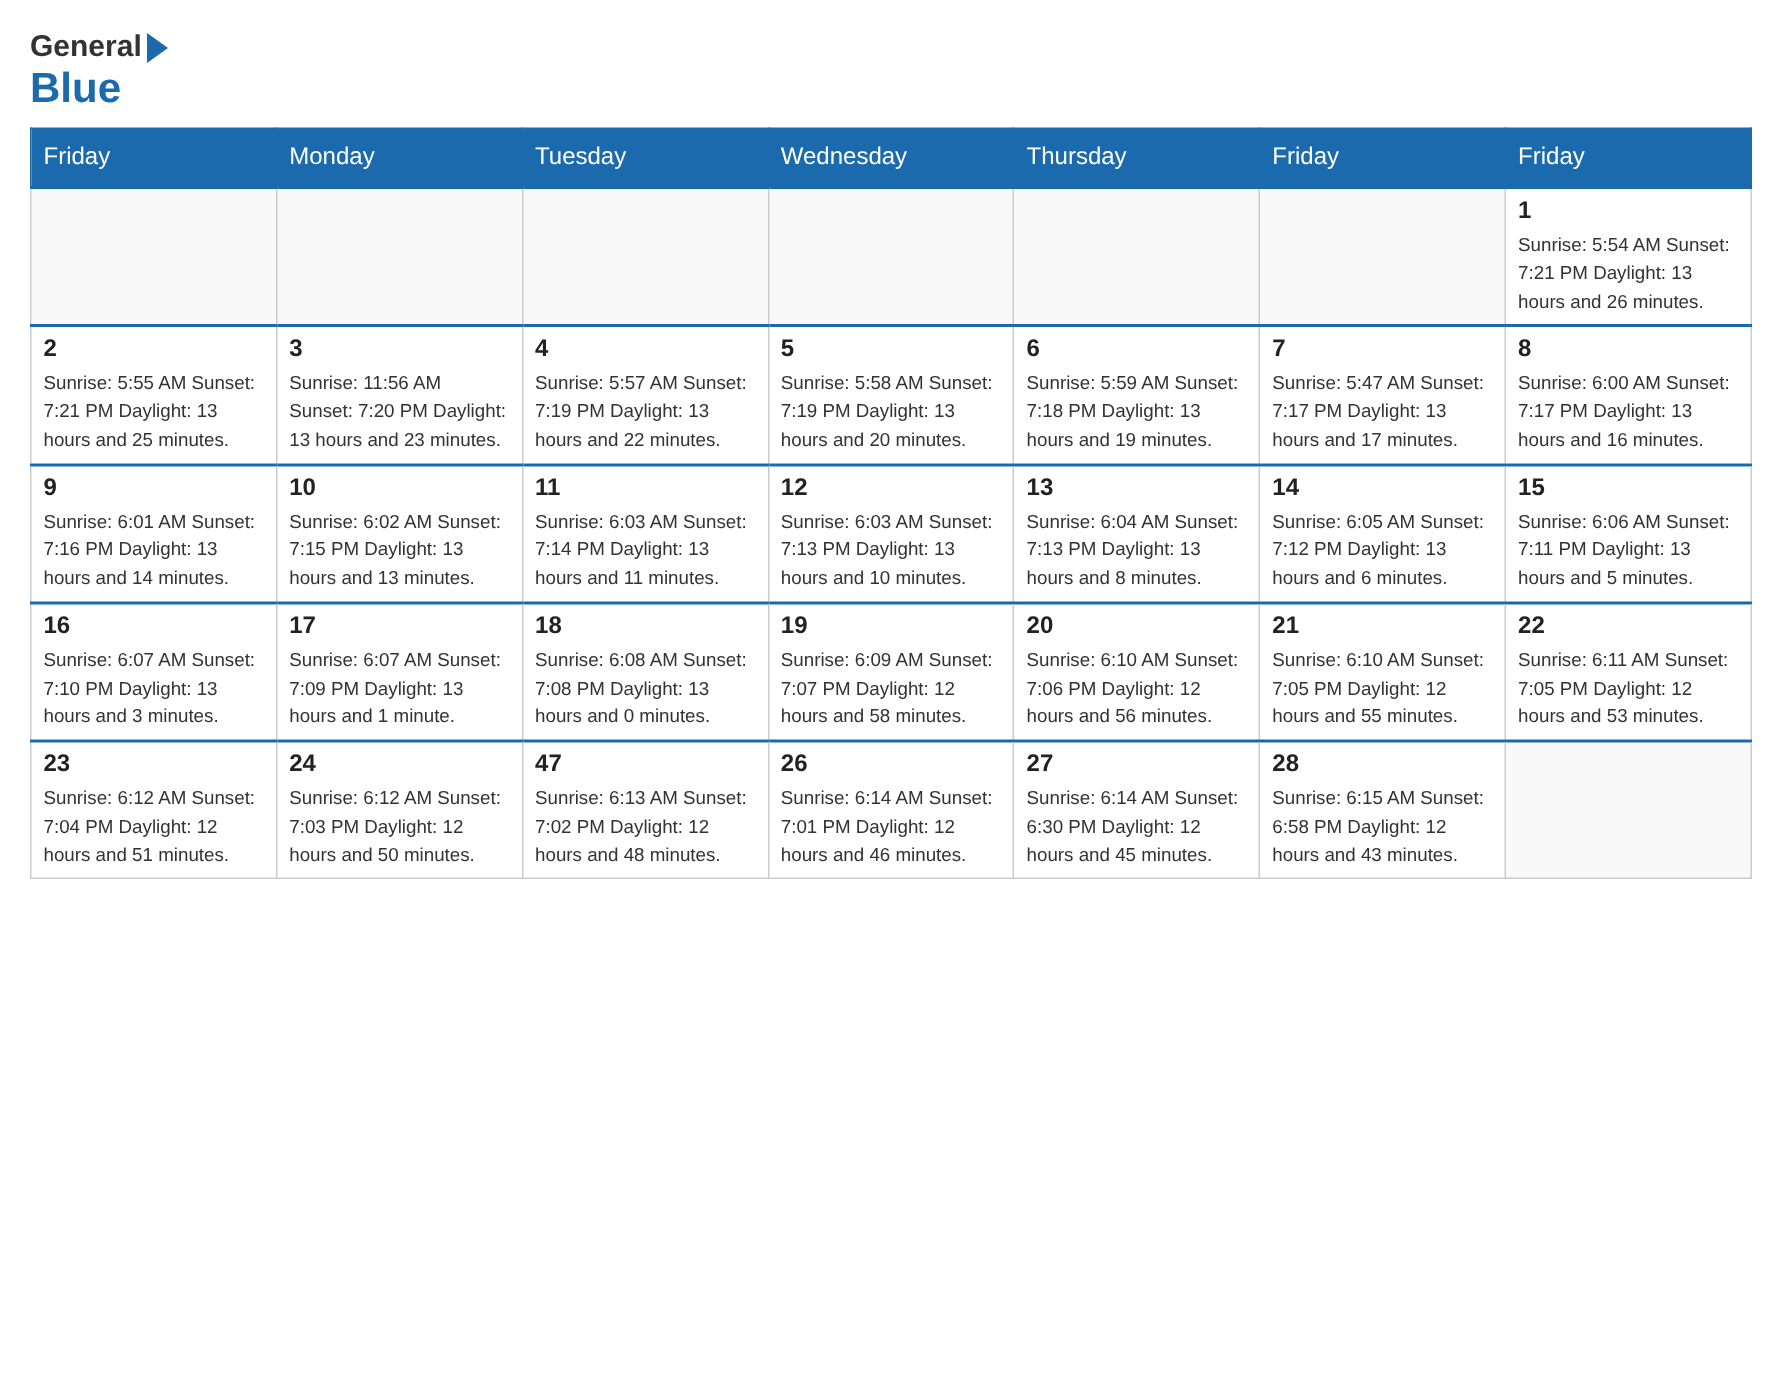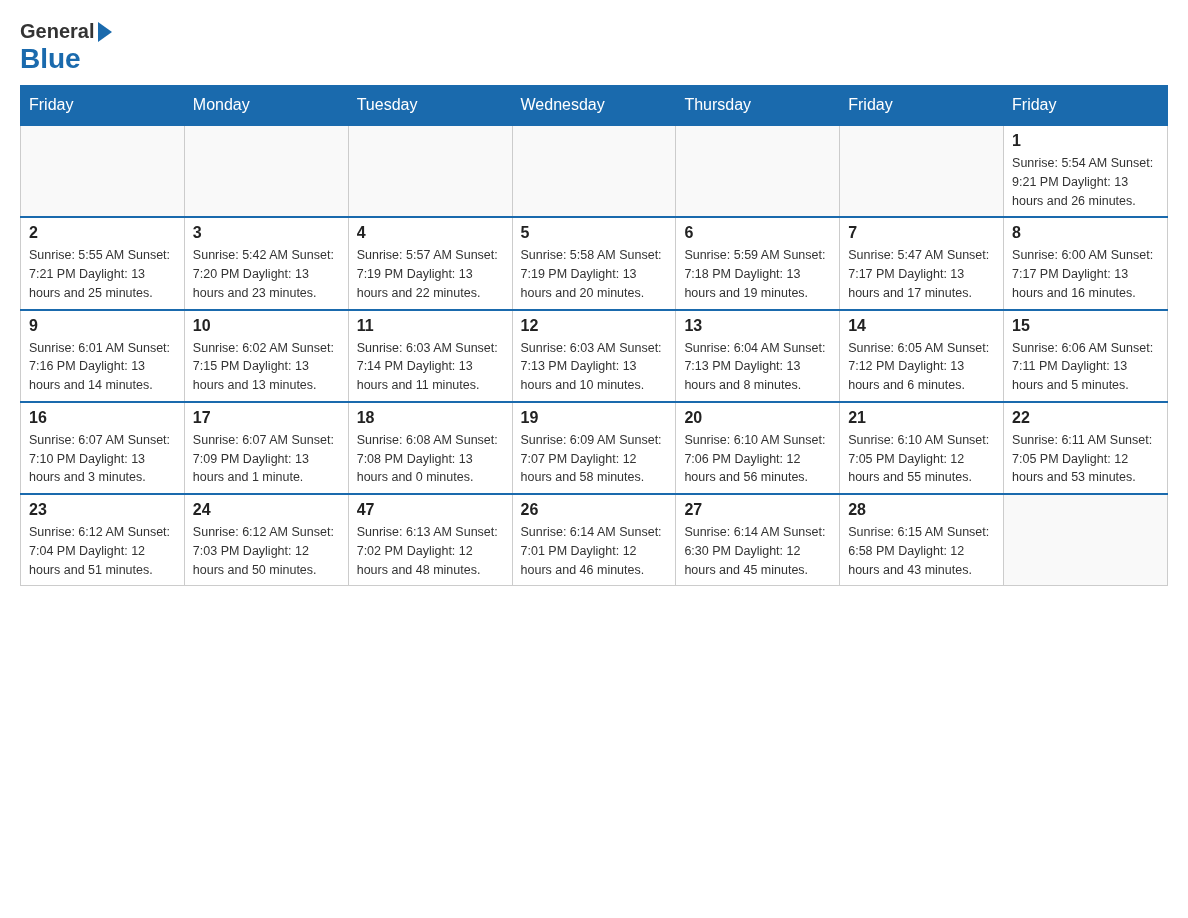--- a/index.html
+++ b/index.html
@@ -126,34 +126,34 @@
   <tr class="week-row">
         <td class="empty"></td>
         <td class="empty"></td>
         <td class="empty"></td>
         <td class="empty"></td>
         <td class="empty"></td>
         <td class="empty"></td>
         <td>
           <span class="day-num">1</span>
           <div class="day-info">Sunrise: 5:54 AM
-Sunset: 9:21 PM
+Sunset: 7:21 PM
 Daylight: 13 hours and 26 minutes.</div>
         </td>
       </tr>
       <tr class="week-row">
         <td>
           <span class="day-num">2</span>
           <div class="day-info">Sunrise: 5:55 AM
 Sunset: 7:21 PM
 Daylight: 13 hours and 25 minutes.</div>
         </td>
         <td>
           <span class="day-num">3</span>
-          <div class="day-info">Sunrise: 5:42 AM
+          <div class="day-info">Sunrise: 11:56 AM
 Sunset: 7:20 PM
 Daylight: 13 hours and 23 minutes.</div>
         </td>
         <td>
           <span class="day-num">4</span>
           <div class="day-info">Sunrise: 5:57 AM
 Sunset: 7:19 PM
 Daylight: 13 hours and 22 minutes.</div>
         </td>
         <td>

